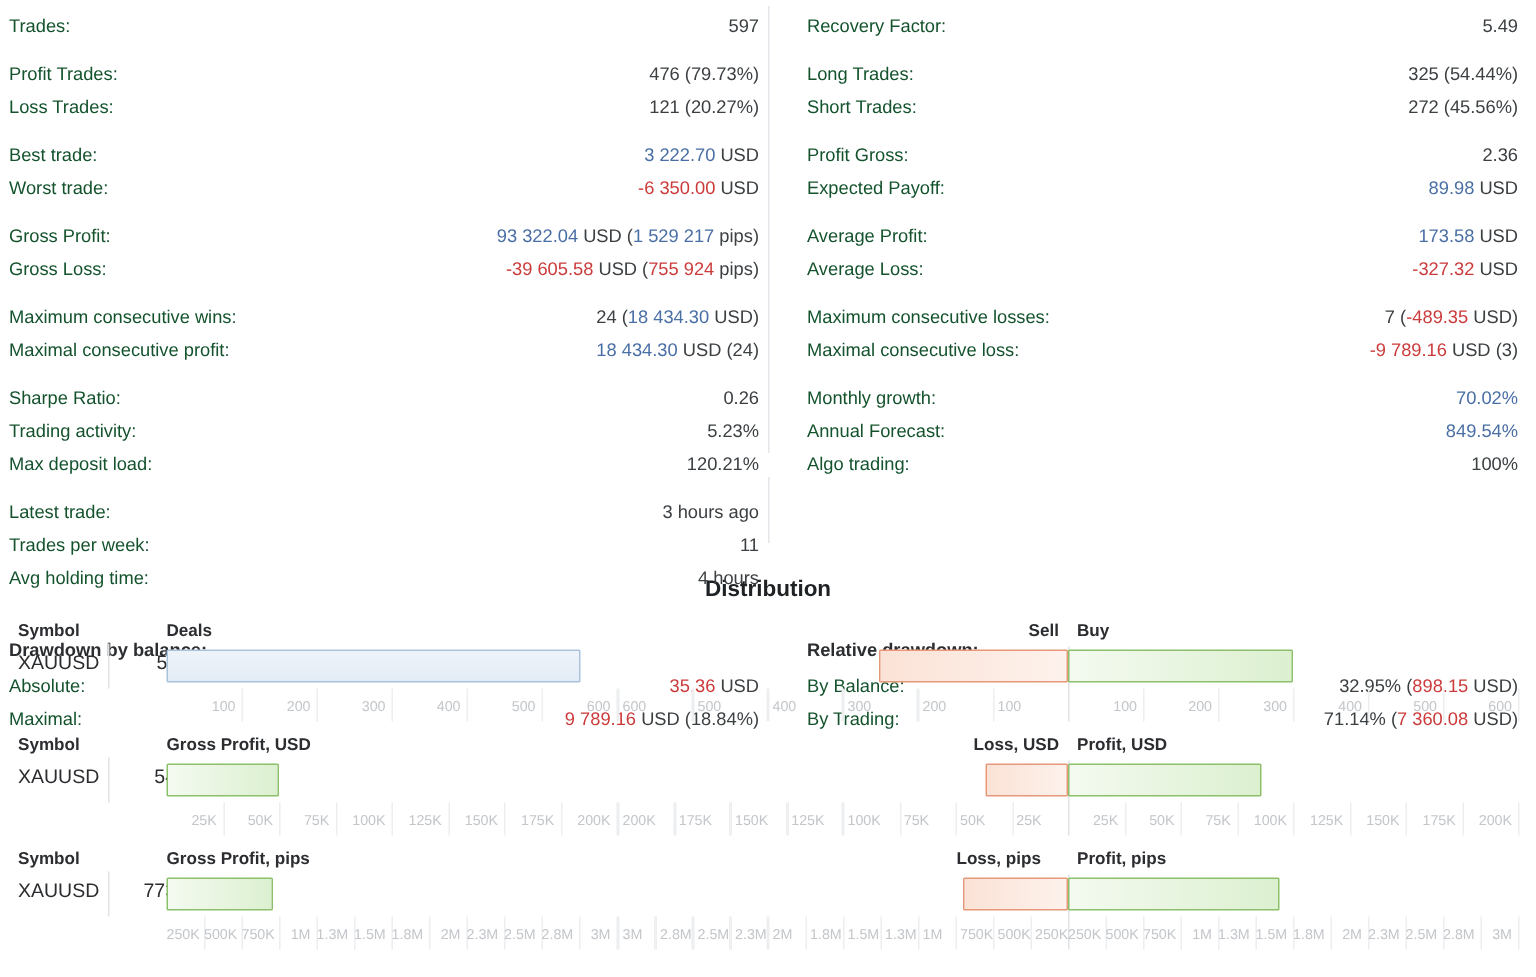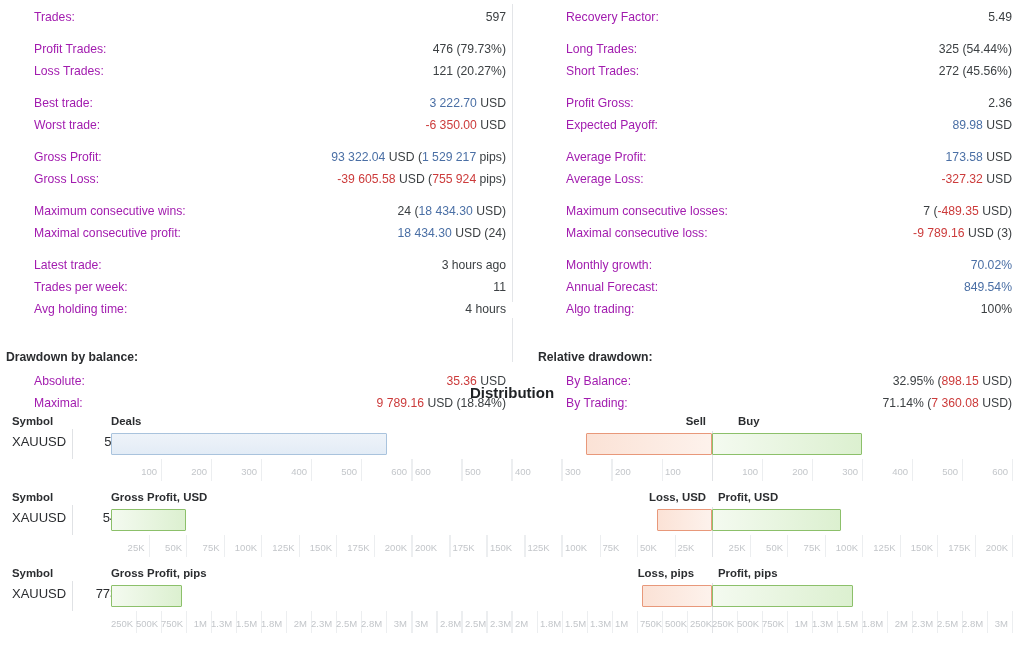--- a/index.html
+++ b/index.html
@@ -39,21 +39,21 @@
 
   .group { margin-bottom: 10px; }
   .row {
     display: flex;
     justify-content: space-between;
     align-items: baseline;
     font-size: 12.2px;
     line-height: 22px;
     white-space: nowrap;
   }
-  .row .lbl { color: #a21caf; margin-left: 28px; }
+  .row .lbl { color: #14532d; }
   .row .val { color: #3c4043; text-align: right; }
 
   .pos { color: #4a6fa5; }
   .neg { color: #cc3b3b; }
   .neutral { color: #3c4043; }
 
   .section-head {
     font-size: 12.2px;
     font-weight: bold;
     line-height: 22px;
@@ -205,20 +205,34 @@
             <span class="lbl">Maximum consecutive wins:</span>
             <span class="val"><span class="neutral">24 (</span><span class="pos">18 434.30</span><span class="neutral"> USD)</span></span>
           </div>
           <div class="row">
             <span class="lbl">Maximal consecutive profit:</span>
             <span class="val"><span class="pos">18 434.30</span><span class="neutral"> USD (24)</span></span>
           </div>
         </div>
         <div class="group">
           <div class="row">
+            <span class="lbl">Sharpe Ratio:</span>
+            <span class="val"><span class="neutral">0.26</span></span>
+          </div>
+          <div class="row">
+            <span class="lbl">Trading activity:</span>
+            <span class="val"><span class="neutral">5.23%</span></span>
+          </div>
+          <div class="row">
+            <span class="lbl">Max deposit load:</span>
+            <span class="val"><span class="neutral">120.21%</span></span>
+          </div>
+        </div>
+        <div class="group">
+          <div class="row">
             <span class="lbl">Latest trade:</span>
             <span class="val"><span class="neutral">3 hours ago</span></span>
           </div>
           <div class="row">
             <span class="lbl">Trades per week:</span>
             <span class="val"><span class="neutral">11</span></span>
           </div>
           <div class="row">
             <span class="lbl">Avg holding time:</span>
             <span class="val"><span class="neutral">4 hours</span></span>
@@ -318,21 +332,21 @@
     </div>
   </div>
 </div>
 
 <div class="dist-title">Distribution</div>
 <div id="dist-rows">
     <div class="chart-row">
       <div class="chart-hdr hdr-symbol">Symbol</div>
       <div class="chart-hdr hdr-left">Deals</div>
       <div class="chart-hdr hdr-sell" style="right: 318px;">Sell</div>
-      <div class="chart-hdr hdr-buy" style="left: 738px;">Buy</div>
+      <div class="chart-hdr hdr-buy" style="left: 718px;">Buy</div>
       <div class="symbol-name">XAUUSD</div>
       <div class="symbol-value" style="left: 80px;">597</div>
       <div class="sym-sep"></div>
       <div class="bar bar-blue" style="left: 111px; width: 275.538px;"></div>
       <div class="axis" style="left: 111px; width: 412px;">
         <div class="tick" style="left: 50px;"></div>
         <div class="tick-label" style="left: 0px; width: 46px;">100</div>
         <div class="tick" style="left: 100px;"></div>
         <div class="tick-label" style="left: 50px; width: 46px;">200</div>
         <div class="tick" style="left: 150px;"></div>

